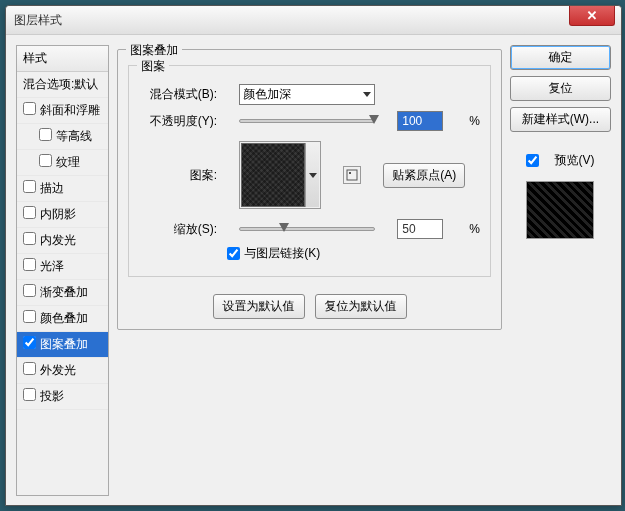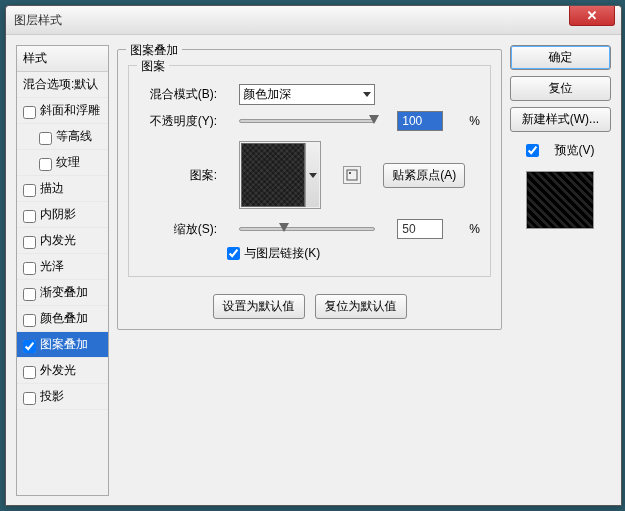--- a/index.html
+++ b/index.html
@@ -64,21 +64,21 @@
       background: #f0f0f0;
     }
     .style-header {
       background: linear-gradient(to bottom, #f8f8f8, #e8e8e8);
       padding: 4px 6px;
       border-bottom: 1px solid #ccc;
     }
     .style-item {
       padding: 4px 6px;
       display: flex;
-      align-items: flex-end;
+      align-items: flex-start;
       gap: 4px;
       border-bottom: 1px solid #e8e8e8;
     }
     .style-item.selected {
       background: #2a70d0;
       color: white;
     }
     .style-item input[type=checkbox] {
       margin: 0;
       width: 13px;
@@ -223,21 +223,21 @@
     }
     .right-panel .btn { width: 100%; min-width: 0; white-space: nowrap; }
     .btn.primary {
       box-shadow: 0 0 0 1px #5ab0ff inset;
     }
     .preview-check {
       display: flex;
       align-items: center;
       gap: 15px;
       justify-content: center;
-      margin-top: 4px;
+      margin-top: 14px;
     }
     .preview-thumb {
       width: 68px;
       height: 58px;
       border: 1px solid #999;
       background: #111 repeating-linear-gradient(45deg,#000 0,#000 3px,#222 3px,#222 6px);
       margin: 6px auto 0 auto;
       box-shadow: inset 0 0 2px #000;
     }
     .pct { margin-left: 4px; }

